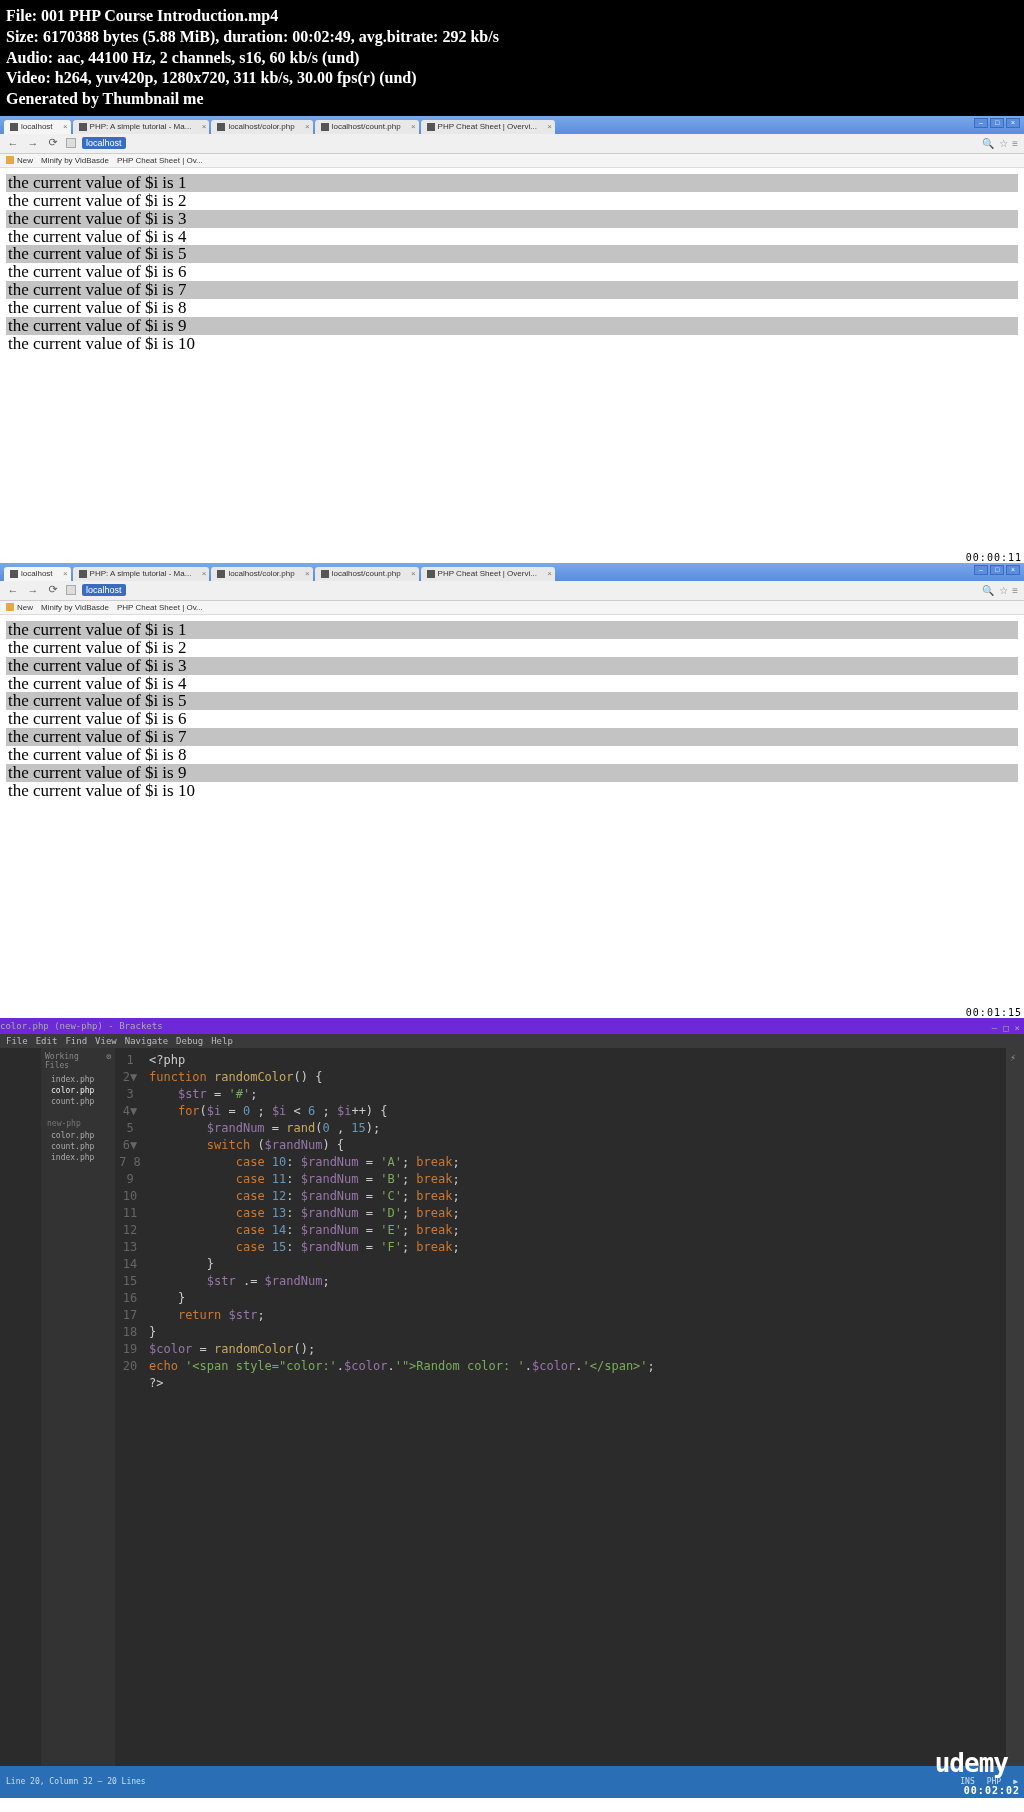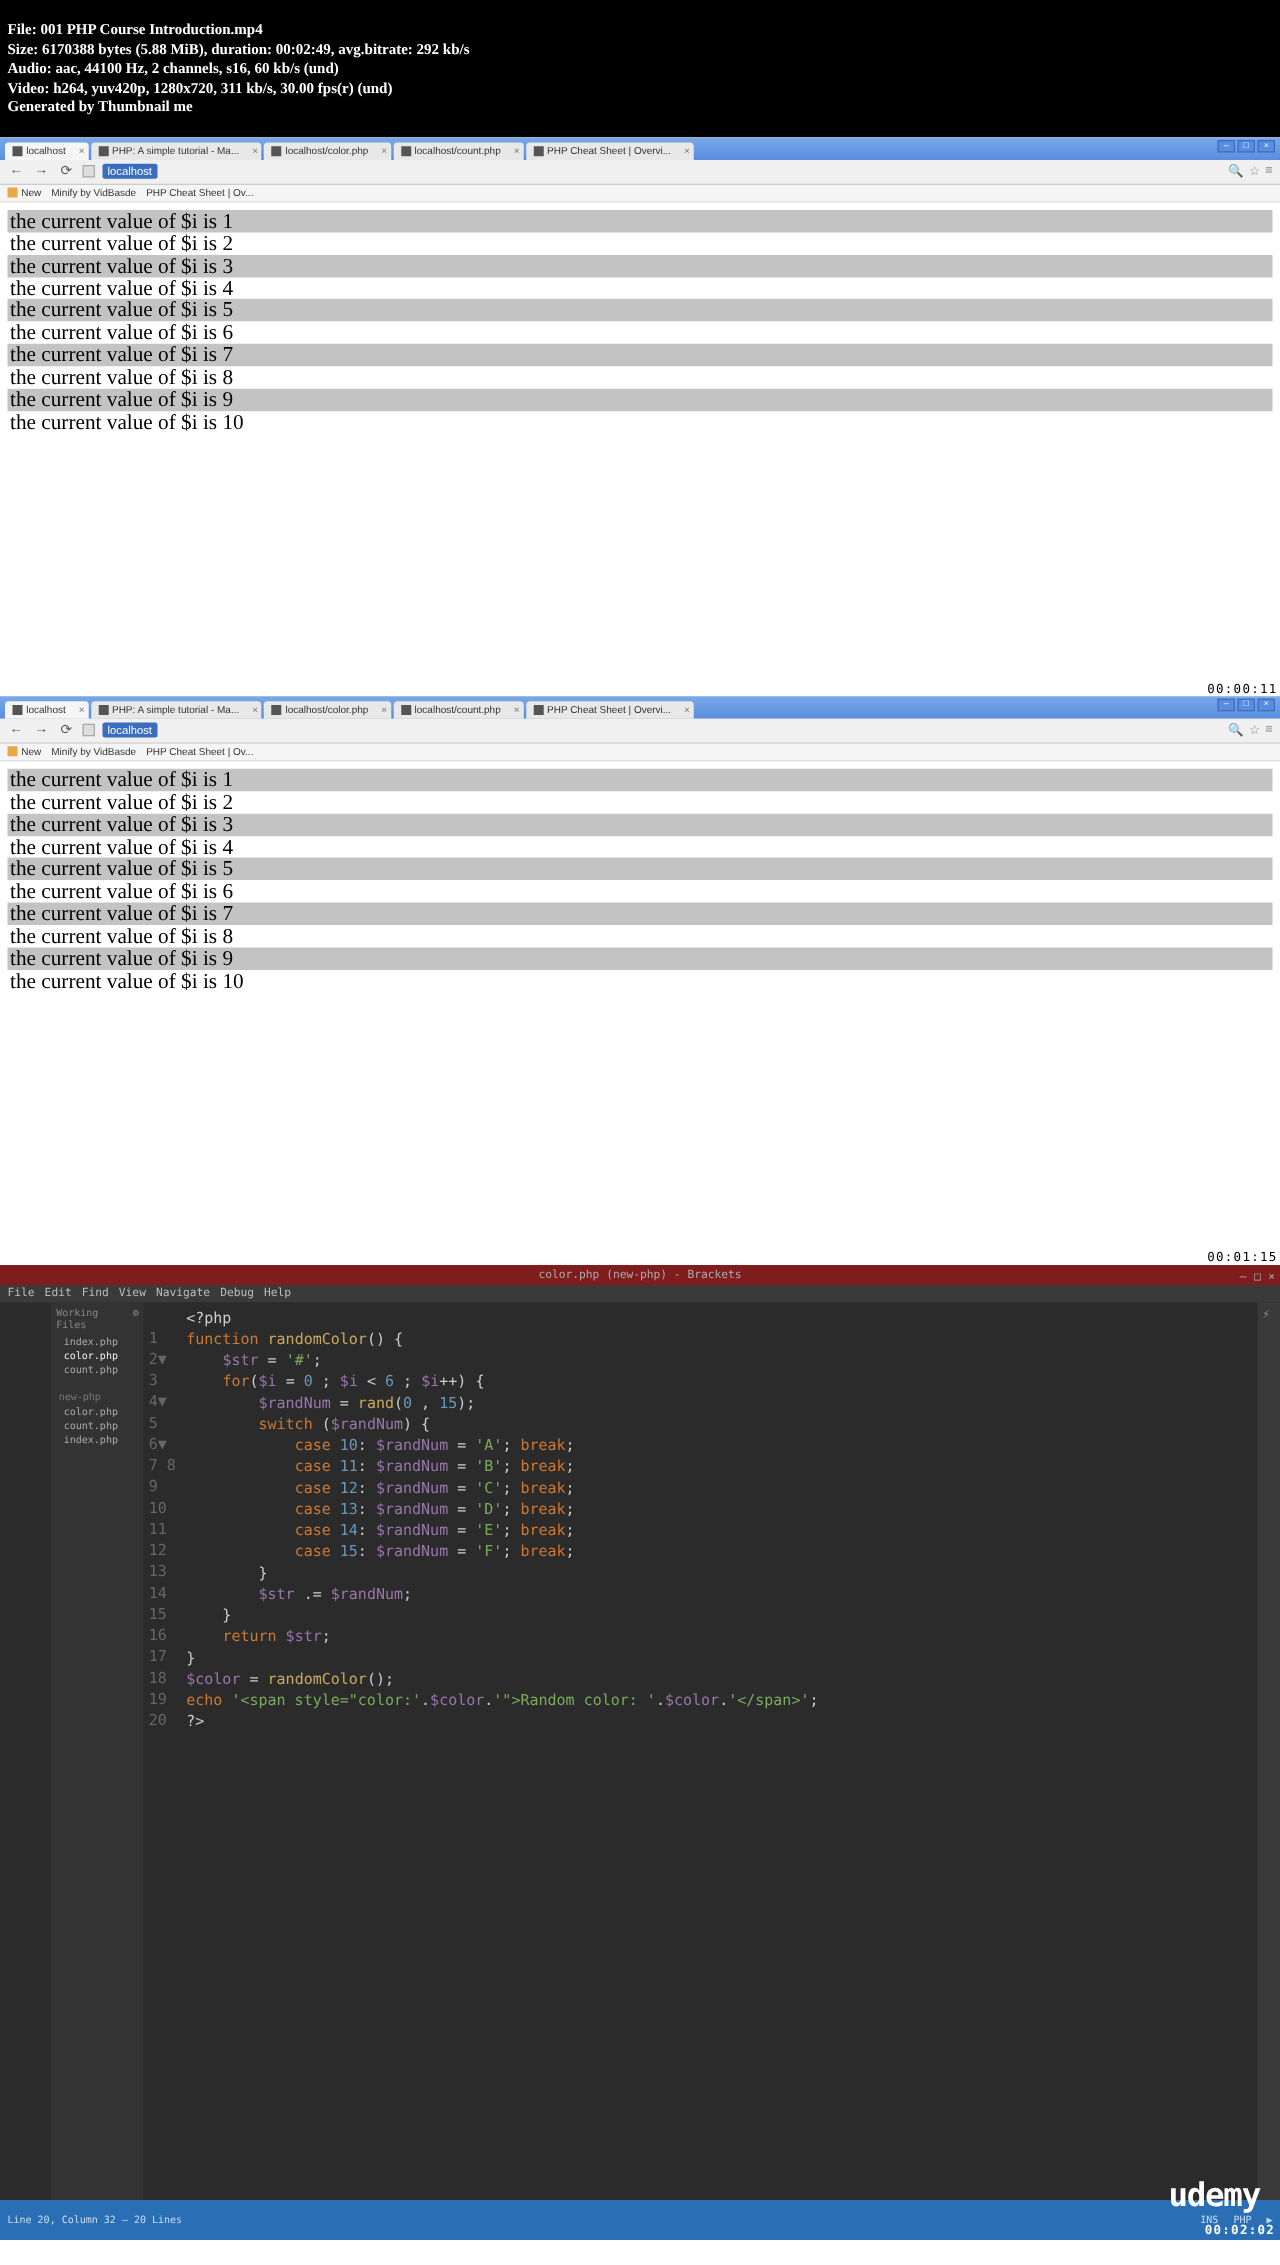--- a/index.html
+++ b/index.html
@@ -1,19 +1,19 @@
 <!DOCTYPE html>
 <html><head>
 <meta charset="utf-8">
 <style>
 * { margin: 0; padding: 0; box-sizing: border-box; }
 body { width: 1024px; font-family: Arial, sans-serif; background: #fff; }
 
 
-.file-info { background: #000; color: #fff; padding: 16px 6px; font-family: 'Comic Sans MS', cursive; font-size: 12px; font-weight: bold; line-height: 1.3; }
+.file-info { background: #000; color: #fff; padding: 6px 6px; font-family: 'Comic Sans MS', cursive; font-size: 16px; font-weight: bold; line-height: 1.3; }
 
 
 .browser-window { background: #fff; position: relative; }
 .tab-strip { background: linear-gradient(to bottom, #7aa8e8, #5a8de0); height: 18px; display: flex; align-items: flex-end; padding-left: 4px; font-size: 8px; }
 .tab { background: #e8e8e8; border-radius: 3px 3px 0 0; padding: 2px 18px 2px 6px; margin-right: 2px; display: flex; align-items: center; gap: 3px; color: #333; height: 14px; position: relative; }
 .tab.active { background: #f5f5f5; }
 .tab .favicon { width: 8px; height: 8px; background: #555; display: inline-block; }
 .tab .close { position: absolute; right: 3px; font-size: 8px; color: #777; }
 .window-controls { position: absolute; right: 4px; top: 2px; display: flex; gap: 2px; }
 .window-controls span { width: 14px; height: 10px; background: #5a8de0; border: 1px solid #3a6dc0; font-size: 7px; text-align: center; line-height: 8px; color: #fff; }
@@ -32,31 +32,31 @@
 .page-content { padding: 6px; }
 .output-row { font-family: 'Times New Roman', serif; font-size: 17px; color: #000; padding: 0 2px; line-height: 1.05; }
 .output-row.alt { background: #c3c3c3; }
 
 .panel1 { height: 447px; }
 .panel2 { height: 455px; }
 .timestamp-badge { position: absolute; right: 2px; bottom: 0; font-family: monospace; font-size: 10px; color: #000; letter-spacing: 1px; }
 
 
 .editor { background: #2b2b2b; color: #ccc; font-family: monospace; font-size: 12px; height: 780px; position: relative; }
-.editor-titlebar { background: #7f1d1d; height: 16px; font-size: 9px; color: #aaa; text-align: center; line-height: 16px; position: relative; }
+.editor-titlebar { background: #6d28d9; height: 16px; font-size: 9px; color: #aaa; line-height: 16px; position: relative; }
 .editor-titlebar .win-ctrl { position: absolute; right: 4px; top: 2px; display: flex; gap: 6px; font-size: 9px; }
 .editor-menubar { background: #3a3a3a; height: 14px; display: flex; gap: 8px; padding: 0 6px; font-size: 9px; color: #bbb; align-items: center; }
 .editor-body { display: flex; height: calc(100% - 60px); padding-left: 41px; }
 .sidebar { width: 74px; background: #333; font-size: 8px; color: #999; padding: 4px; }
 .sidebar-header { display: flex; justify-content: space-between; margin-bottom: 4px; color: #888; }
 .sidebar-file { padding: 1px 6px; color: #aaa; }
 .sidebar-file.active { color: #eee; }
 .sidebar-section { margin-top: 10px; color: #777; padding: 2px; }
 .code-area { flex: 1; display: flex; background: #2b2b2b; }
-.line-nums { width: 34px; text-align: left; color: #666; padding: 4px 8px 4px 4px; font-size: 12px; line-height: 17px; margin-top: 16px; }
+.line-nums { width: 34px; text-align: center; color: #666; padding: 4px 8px 4px 4px; font-size: 12px; line-height: 17px; }
 .code-text { flex: 1; padding: 4px 0; font-size: 12px; line-height: 17px; white-space: pre; }
 .right-gutter { width: 18px; background: #3a3a3a; }
 .editor-status { position: absolute; bottom: 0; left: 0; right: 0; height: 32px; background: #2a6fb5; font-size: 8px; color: #cde; display: flex; align-items: center; padding: 12px 6px; margin-top: 21px; }
 .editor-status .right { margin-left: auto; display: flex; gap: 12px; }
 
 
 .kw { color: #cc7832; }
 .fn { color: #c8a95e; }
 .var { color: #9876aa; }
 .str { color: #7aab5c; }

